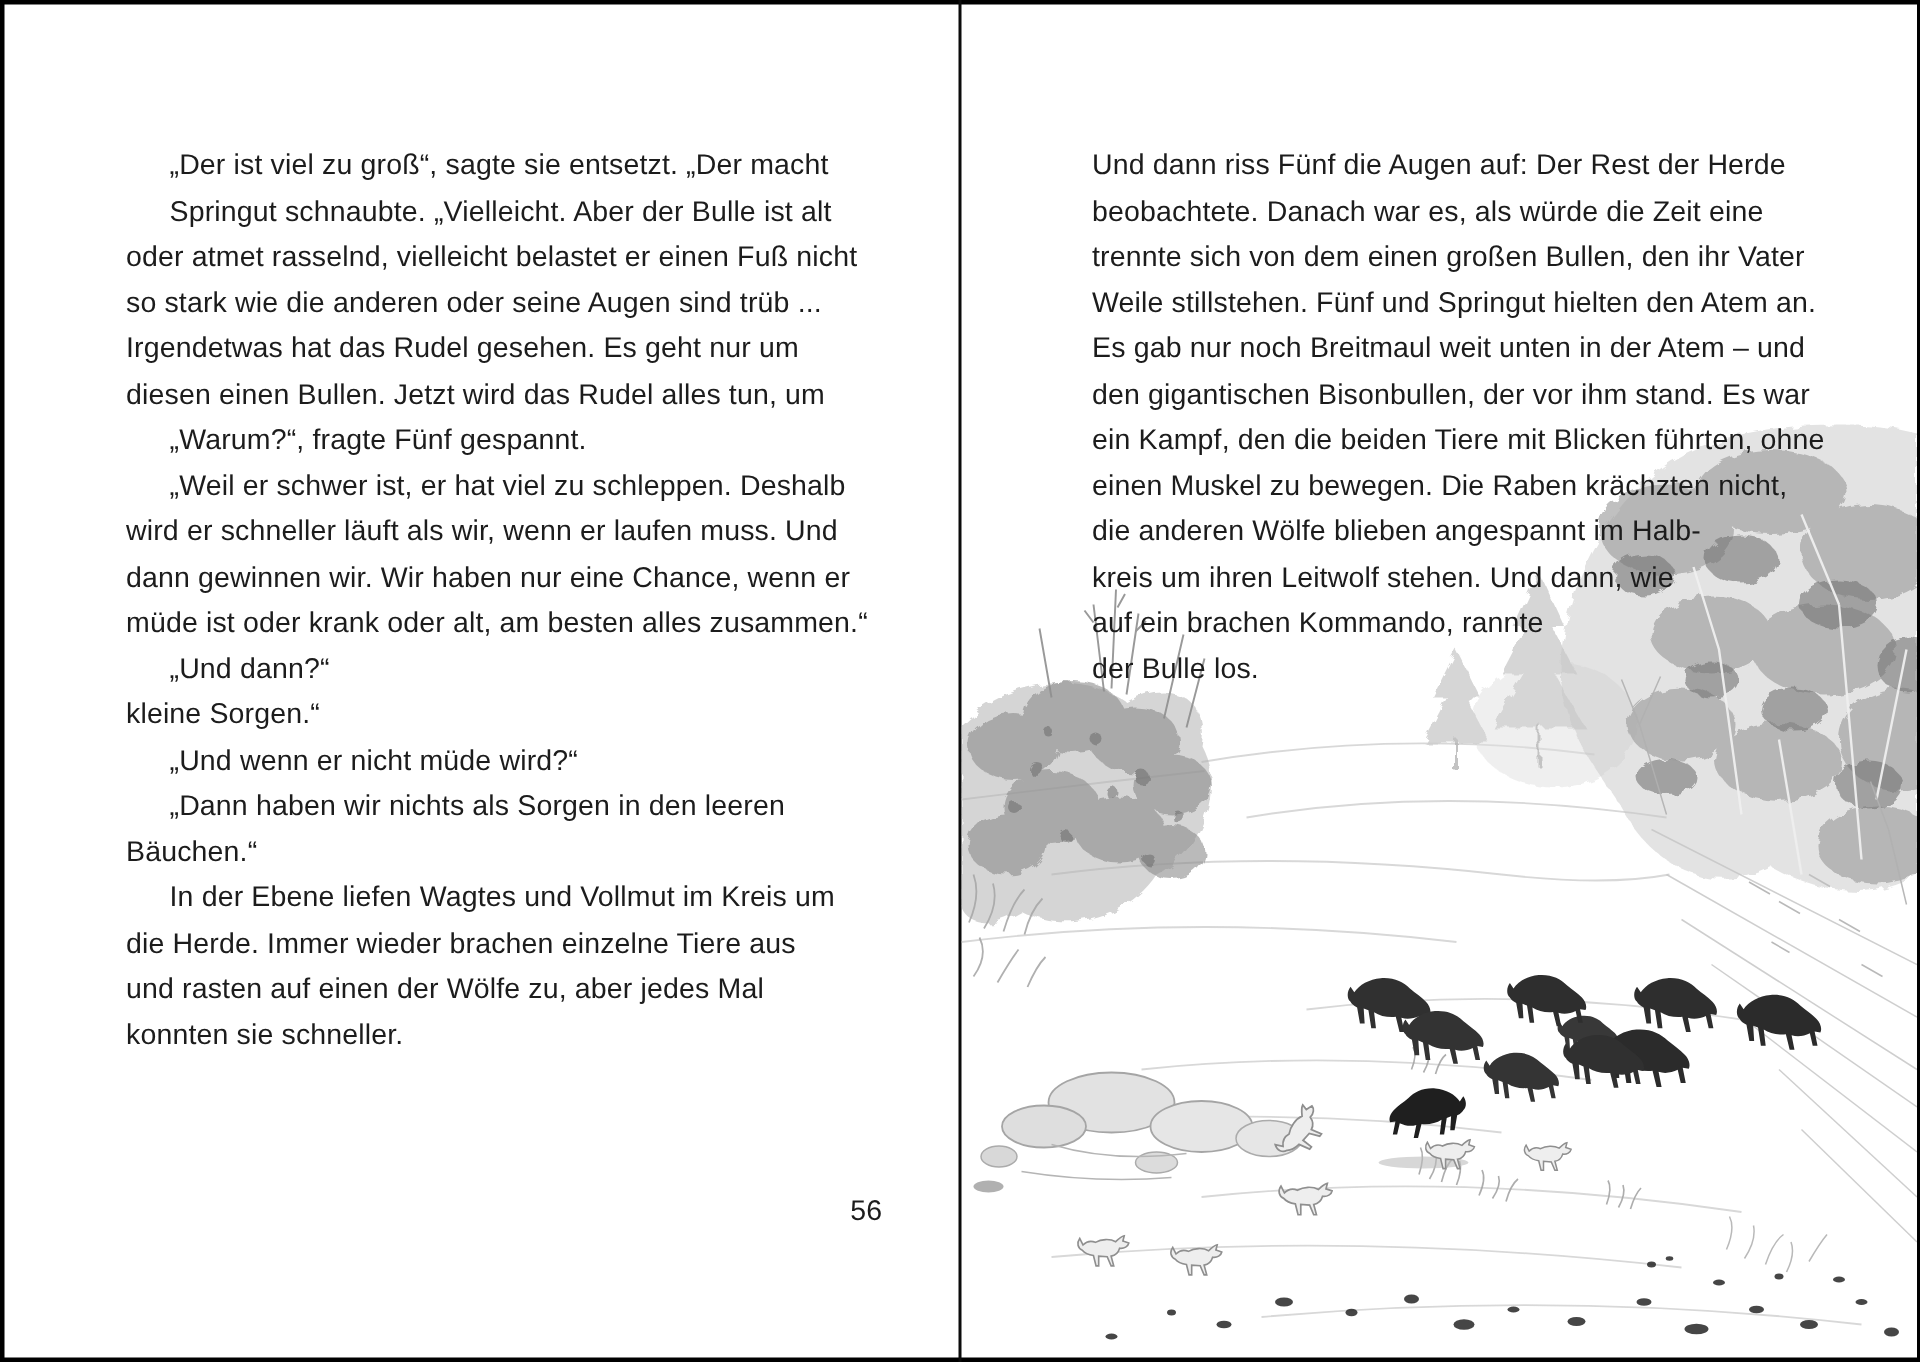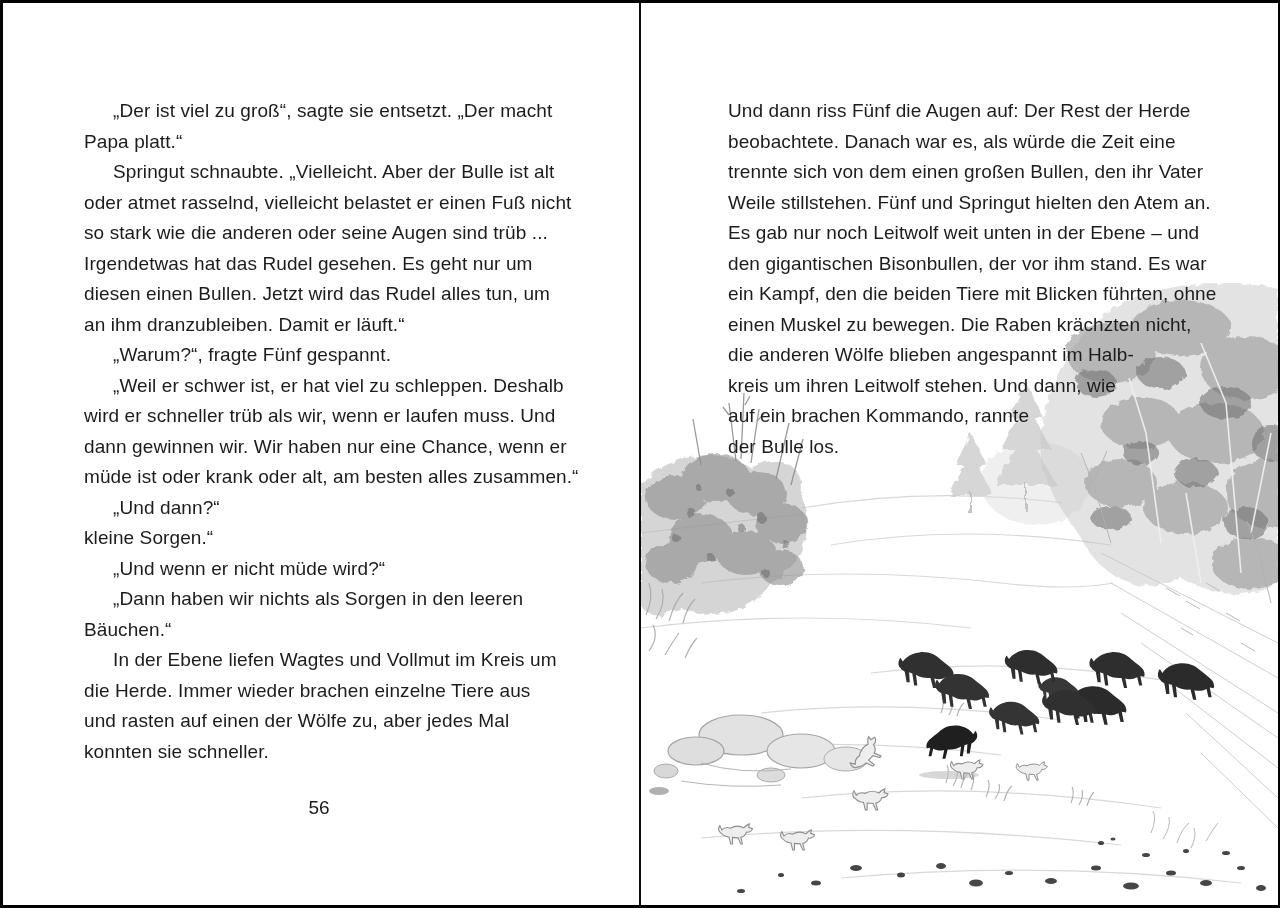--- a/index.html
+++ b/index.html
@@ -26,52 +26,50 @@
   .text-block-left{left:81px;}
   .text-block-right{left:87px;}
   .text-line{
     height:30.5px;line-height:30.5px;
     font-size:19px;letter-spacing:0.1px;
     white-space:nowrap;
   }
   .text-line.indent{padding-left:29px;}
 
   .page-number{
-    position:absolute;left:73px;top:797px;width:486px;
-    text-align:center;font-size:19px;
+    position:absolute;left:99px;top:797px;width:486px;
+    text-align:right;font-size:19px;
   }
 
   .illustration{
     position:absolute;left:0;top:283px;width:637px;height:622px;
   }
 </style>
 </head>
 <body>
 
 <div class="spread">
 
   <div class="frame frame-top"></div>
   <div class="frame frame-bottom"></div>
   <div class="frame frame-left"></div>
   <div class="frame frame-right"></div>
   <div class="gutter"></div>
 
   <div class="page page-left">
     <div class="text-block text-block-left">
         <div class="text-line indent">„Der ist viel zu groß“, sagte sie entsetzt. „Der macht</div>
-        <div class="text-line">Papa platt.“</div>
         <div class="text-line indent">Springut schnaubte. „Vielleicht. Aber der Bulle ist alt</div>
         <div class="text-line">oder atmet rasselnd, vielleicht belastet er einen Fuß nicht</div>
         <div class="text-line">so stark wie die anderen oder seine Augen sind trüb ...</div>
         <div class="text-line">Irgendetwas hat das Rudel gesehen. Es geht nur um</div>
         <div class="text-line">diesen einen Bullen. Jetzt wird das Rudel alles tun, um</div>
-        <div class="text-line">an ihm dranzubleiben. Damit er läuft.“</div>
         <div class="text-line indent">„Warum?“, fragte Fünf gespannt.</div>
         <div class="text-line indent">„Weil er schwer ist, er hat viel zu schleppen. Deshalb</div>
-        <div class="text-line">wird er schneller trüb als wir, wenn er laufen muss. Und</div>
+        <div class="text-line">wird er schneller läuft als wir, wenn er laufen muss. Und</div>
         <div class="text-line">dann gewinnen wir. Wir haben nur eine Chance, wenn er</div>
         <div class="text-line">müde ist oder krank oder alt, am besten alles zusammen.“</div>
         <div class="text-line indent">„Und dann?“</div>
         <div class="text-line">kleine Sorgen.“</div>
         <div class="text-line indent">„Und wenn er nicht müde wird?“</div>
         <div class="text-line indent">„Dann haben wir nichts als Sorgen in den leeren</div>
         <div class="text-line">Bäuchen.“</div>
         <div class="text-line indent">In der Ebene liefen Wagtes und Vollmut im Kreis um</div>
         <div class="text-line">die Herde. Immer wieder brachen einzelne Tiere aus</div>
         <div class="text-line">und rasten auf einen der Wölfe zu, aber jedes Mal</div>
@@ -271,21 +269,21 @@
         <ellipse cx="472" cy="556" rx="2.5" ry="1.5"></ellipse>
           <ellipse cx="100" cy="608" rx="4" ry="2"></ellipse>
       </g>
     </svg>
 
     <div class="text-block text-block-right">
         <div class="text-line">Und dann riss Fünf die Augen auf: Der Rest der Herde</div>
         <div class="text-line">beobachtete. Danach war es, als würde die Zeit eine</div>
         <div class="text-line">trennte sich von dem einen großen Bullen, den ihr Vater</div>
         <div class="text-line">Weile stillstehen. Fünf und Springut hielten den Atem an.</div>
-        <div class="text-line">Es gab nur noch Leitwolf weit unten in der Ebene – und</div>
+        <div class="text-line">Es gab nur noch Breitmaul weit unten in der Atem – und</div>
         <div class="text-line">den gigantischen Bisonbullen, der vor ihm stand. Es war</div>
         <div class="text-line">ein Kampf, den die beiden Tiere mit Blicken führten, ohne</div>
         <div class="text-line">einen Muskel zu bewegen. Die Raben krächzten nicht,</div>
         <div class="text-line">die anderen Wölfe blieben angespannt im Halb-</div>
         <div class="text-line">kreis um ihren Leitwolf stehen. Und dann, wie</div>
         <div class="text-line">auf ein brachen Kommando, rannte</div>
         <div class="text-line">der Bulle los.</div>
       </div>
   </div>
 

